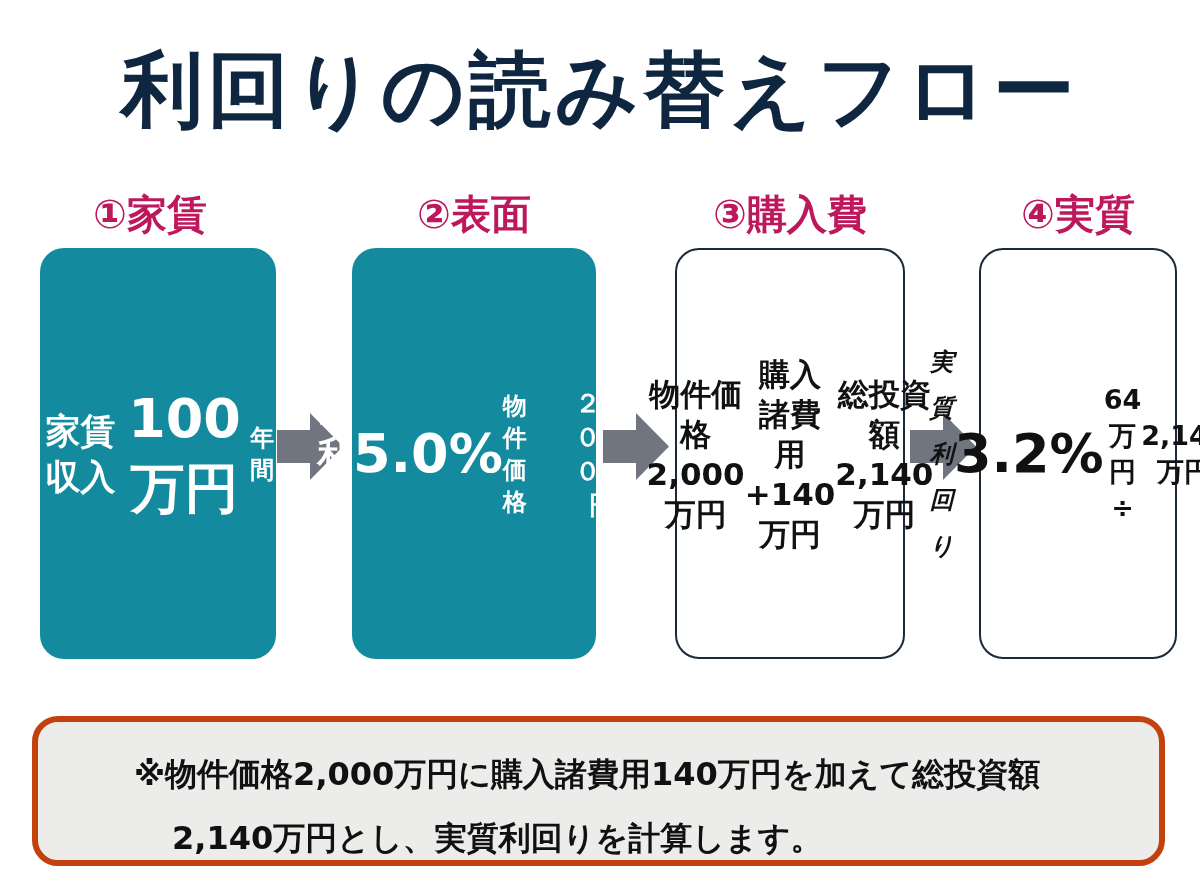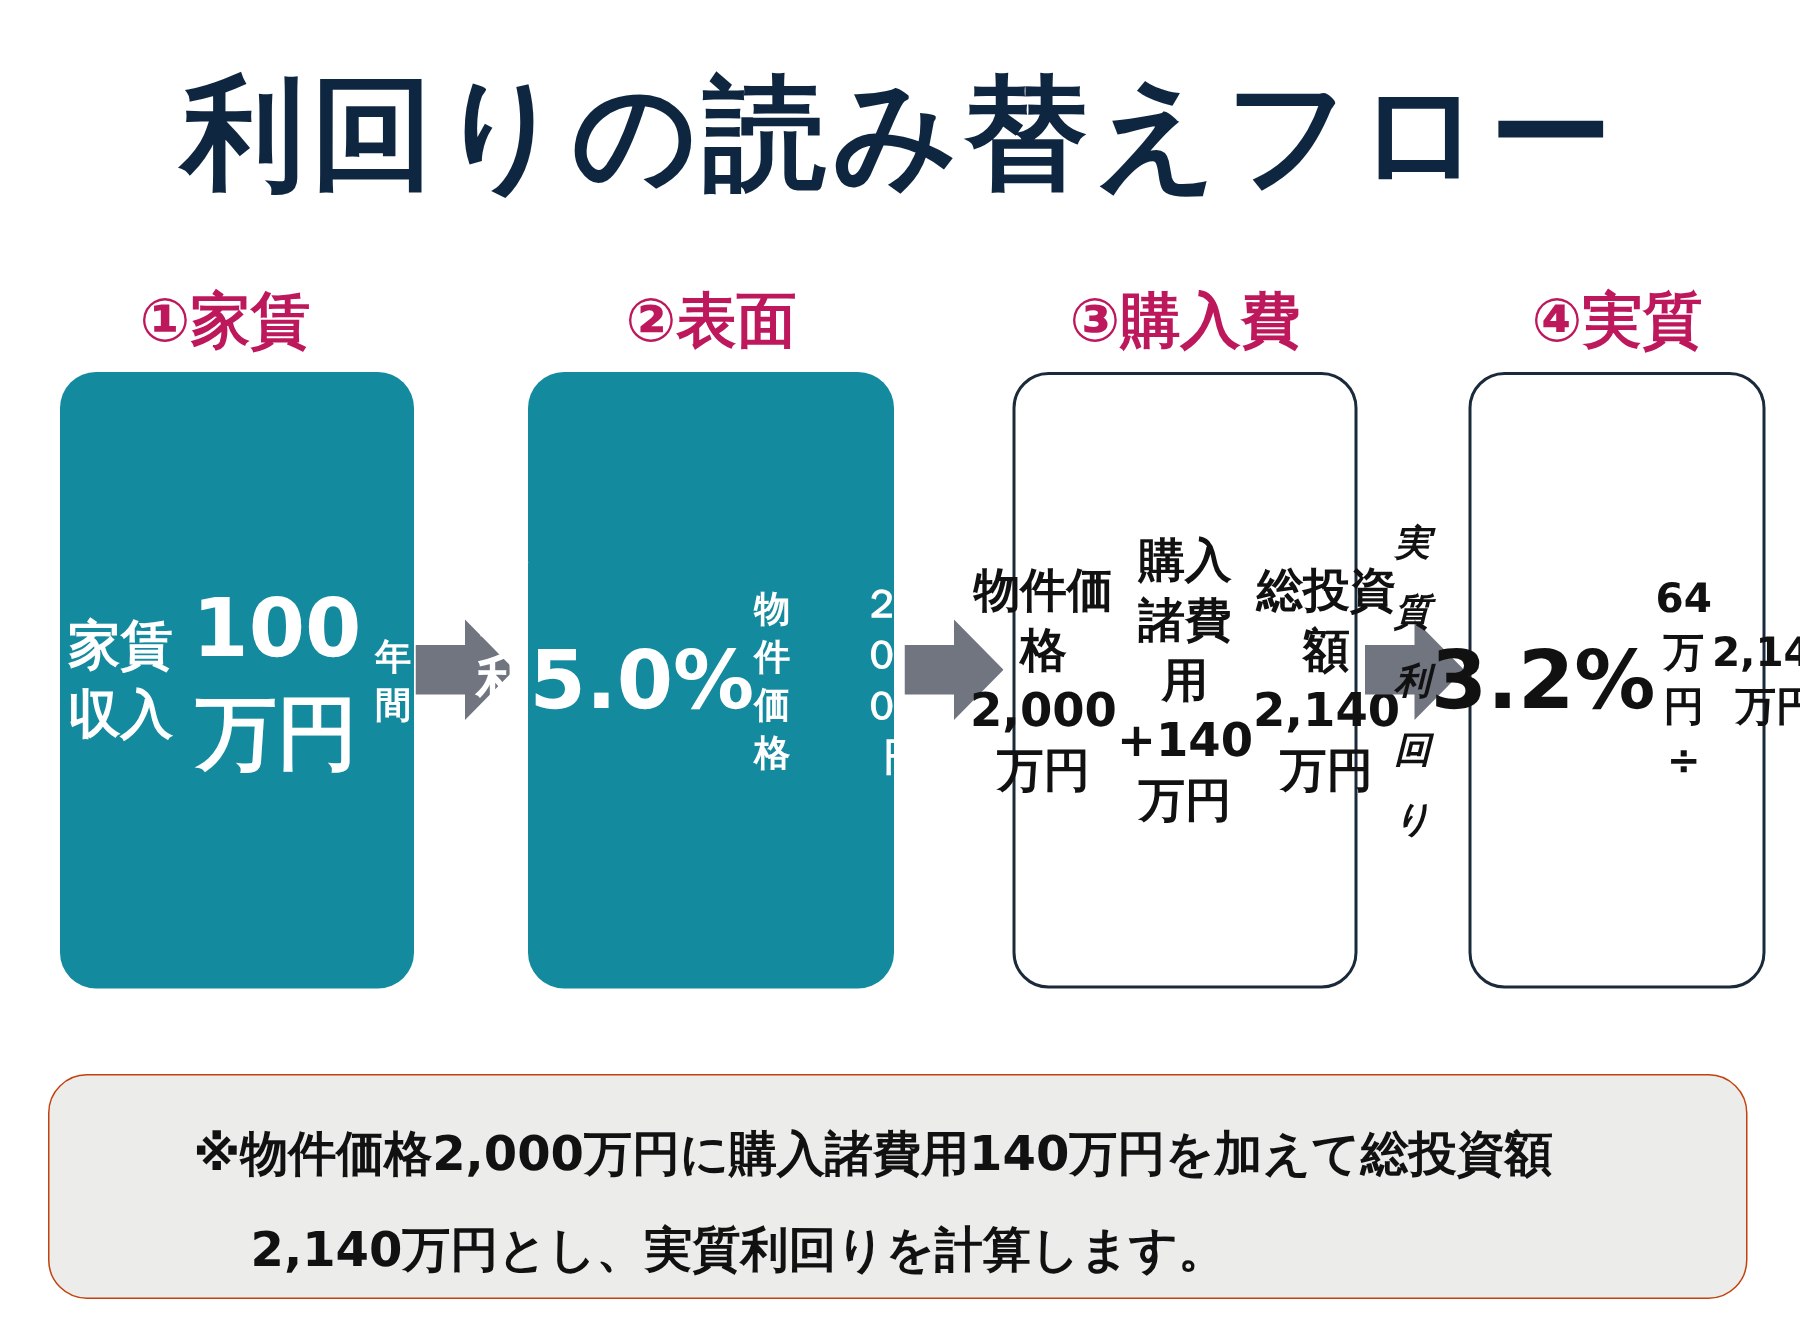--- a/index.html
+++ b/index.html
@@ -25,21 +25,21 @@
     .box.outline { background: #ffffff; border: 2.5px solid #1a2a3a; color: #111; }
     .b-label { font-size: 35px; font-weight: bold; line-height: 46px; }
     .b-big { font-size: 54px; font-weight: bold; line-height: 70px; margin: 14px 0 14px; }
     .b-small { font-size: 24px; font-weight: bold; line-height: 32px; }
     .b-small2 { font-size: 26px; font-weight: bold; line-height: 34px; letter-spacing: 2px; margin-left: 48px; }
     .b-mid { font-size: 31px; font-weight: bold; line-height: 40px; }
     .grp { margin: 10px 0; }
     .arrow { position: absolute; top: 413px; width: 66px; height: 67px; }
     .note {
       position: absolute; left: 32px; top: 716px; width: 1133px; height: 150px;
-      box-sizing: border-box; background: #ececea; border: 1px solid #c2410c; border-radius: 26px;
+      box-sizing: border-box; background: #ececea; border: 6px solid #c2410c; border-radius: 26px;
       padding: 26px 0 0 96px; font-size: 32px; font-weight: bold; line-height: 52px; color: #111;
     }
     .note .line2 { padding-left: 38px; margin-top: 12px; }
   </style>
 </head>
 <body>
 
 <div class="title">利回りの読み替えフロー</div>
 
 <div class="step-label" style="left:32px;width:236px;">①家賃</div>

